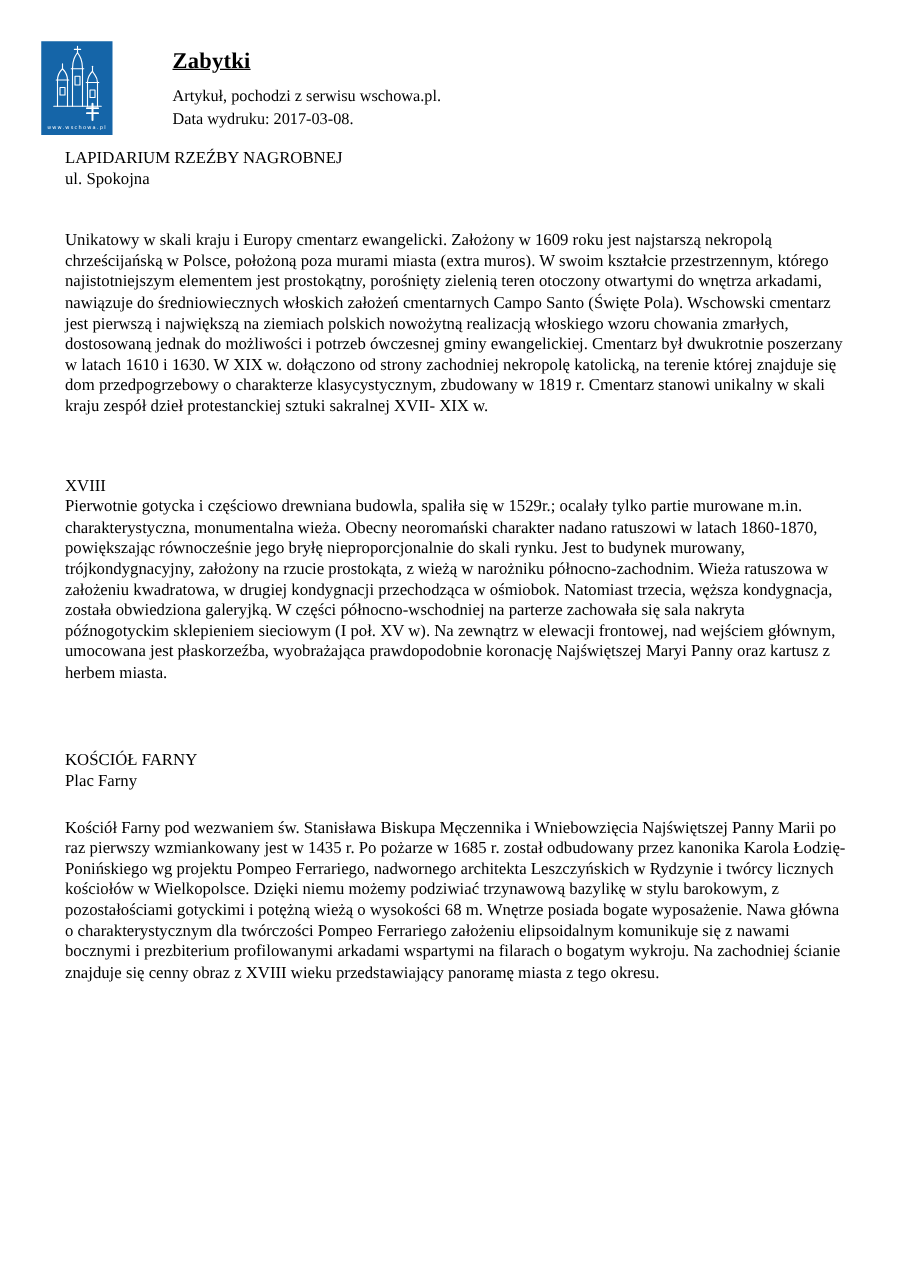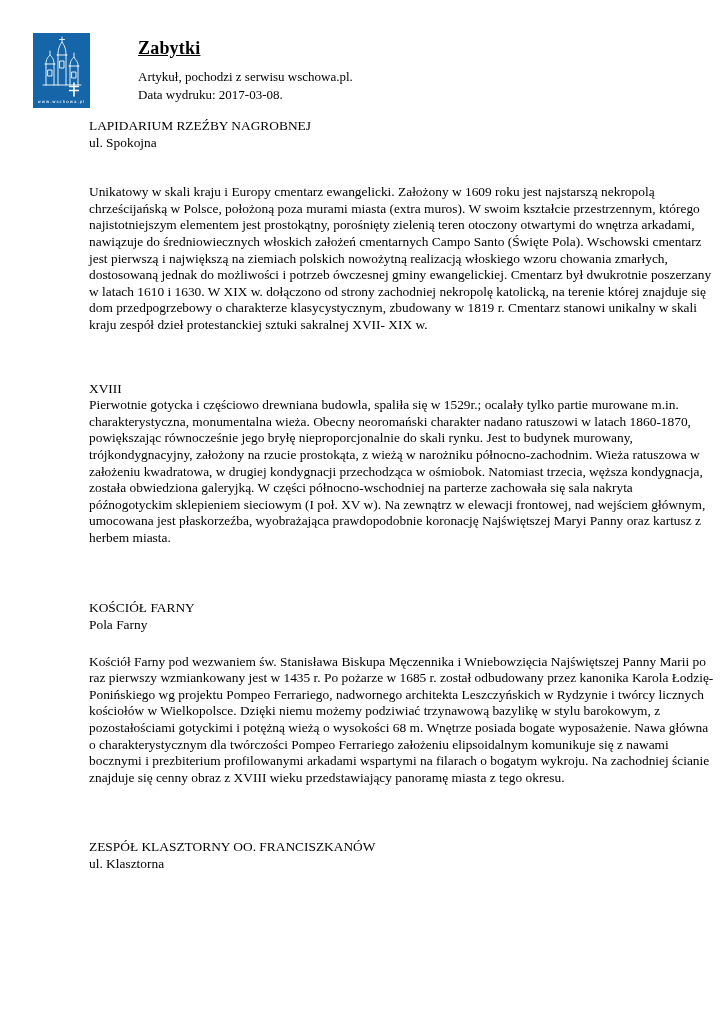--- a/index.html
+++ b/index.html
@@ -50,21 +50,20 @@
 
   
   .content {
     position: absolute;
     left: 52px;
     top: 118px;
     width: 627px;
     font-size: 13.4px;
     line-height: 16.6px;
     text-align: left;
-    margin-left: 37px;
   }
   .section-heading { white-space: pre-wrap; }
   .section-address { white-space: pre-wrap; }
   .section-body { white-space: normal; }
   .spacer-1 { height: 33px; }
   .sec-2 { margin-top: 47px; }
   .sec-3 { margin-top: 54px; }
   .sec-3 .spacer-body { height: 20px; }
   .sec-4 { margin-top: 53px; }
 
@@ -131,26 +130,22 @@
       <div class="section-body">Unikatowy w skali kraju i Europy cmentarz ewangelicki. Założony w 1609 roku jest najstarszą nekropolą chrześcijańską w Polsce, położoną poza murami miasta (extra muros). W swoim kształcie przestrzennym, którego najistotniejszym elementem jest prostokątny, porośnięty zielenią teren otoczony otwartymi do wnętrza arkadami, nawiązuje do średniowiecznych włoskich założeń cmentarnych Campo Santo (Święte Pola). Wschowski cmentarz jest pierwszą i największą na ziemiach polskich nowożytną realizacją włoskiego wzoru chowania zmarłych, dostosowaną jednak do możliwości i potrzeb ówczesnej gminy ewangelickiej. Cmentarz był dwukrotnie poszerzany w latach 1610 i 1630. W XIX w. dołączono od strony zachodniej nekropolę katolicką, na terenie której znajduje się dom przedpogrzebowy o charakterze klasycystycznym, zbudowany w 1819 r. Cmentarz stanowi unikalny w skali kraju zespół dzieł protestanckiej sztuki sakralnej XVII- XIX w.</div>
     </div>
 
     <div class="section sec-2">
       <div class="section-heading">XVIII</div>
       <div class="section-body">Pierwotnie gotycka i częściowo drewniana budowla, spaliła się w 1529r.; ocalały tylko partie murowane m.in. charakterystyczna, monumentalna wieża. Obecny neoromański charakter nadano ratuszowi w latach 1860-1870, powiększając równocześnie jego bryłę nieproporcjonalnie do skali rynku. Jest to budynek murowany, trójkondygnacyjny, założony na rzucie prostokąta, z wieżą w narożniku północno-zachodnim. Wieża ratuszowa w założeniu kwadratowa, w drugiej kondygnacji przechodząca w ośmiobok. Natomiast trzecia, węższa kondygnacja, została obwiedziona galeryjką. W części północno-wschodniej na parterze zachowała się sala nakryta późnogotyckim sklepieniem sieciowym (I poł. XV w). Na zewnątrz w elewacji frontowej, nad wejściem głównym, umocowana jest płaskorzeźba, wyobrażająca prawdopodobnie koronację Najświętszej Maryi Panny oraz kartusz z herbem miasta.</div>
     </div>
 
     <div class="section sec-3">
       <div class="section-heading">KOŚCIÓŁ FARNY</div>
-      <div class="section-address">Pola Farny</div>
+      <div class="section-address">Plac Farny</div>
       <div class="spacer-body"></div>
       <div class="section-body">Kościół Farny pod wezwaniem św. Stanisława Biskupa Męczennika i Wniebowzięcia Najświętszej Panny Marii po raz pierwszy wzmiankowany jest w 1435 r. Po pożarze w 1685 r. został odbudowany przez kanonika Karola Łodzię-Ponińskiego wg projektu Pompeo Ferrariego, nadwornego architekta Leszczyńskich w Rydzynie i twórcy licznych kościołów w Wielkopolsce. Dzięki niemu możemy podziwiać trzynawową bazylikę w stylu barokowym, z pozostałościami gotyckimi i potężną wieżą o wysokości 68 m. Wnętrze posiada bogate wyposażenie. Nawa główna o charakterystycznym dla twórczości Pompeo Ferrariego założeniu elipsoidalnym komunikuje się z nawami bocznymi i prezbiterium profilowanymi arkadami wspartymi na filarach o bogatym wykroju. Na zachodniej ścianie znajduje się cenny obraz z XVIII wieku przedstawiający panoramę miasta z tego okresu.</div>
     </div>
 
-    <div class="section sec-4">
-      <div class="section-heading">ZESPÓŁ KLASZTORNY OO. FRANCISZKANÓW</div>
-      <div class="section-address">ul. Klasztorna</div>
-    </div>
 
   </div>
 
 
 </div>
 
 </body></html>

